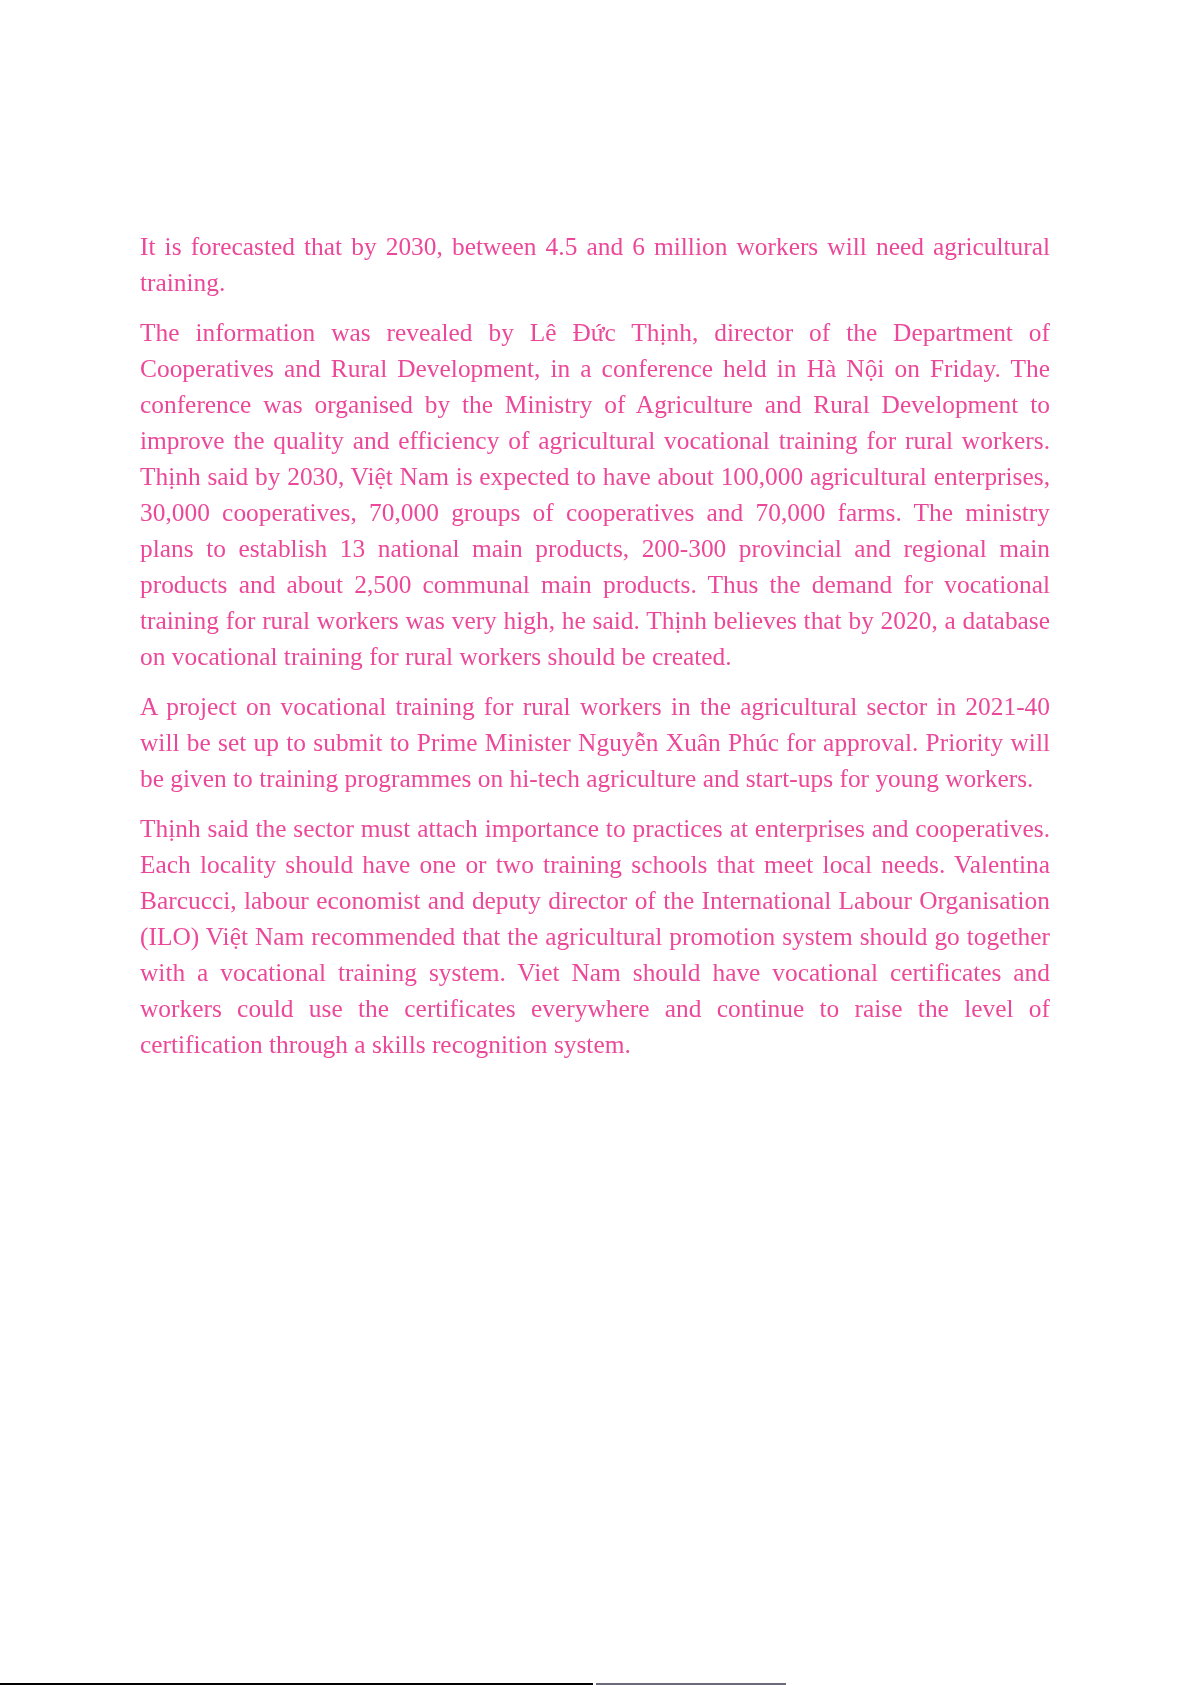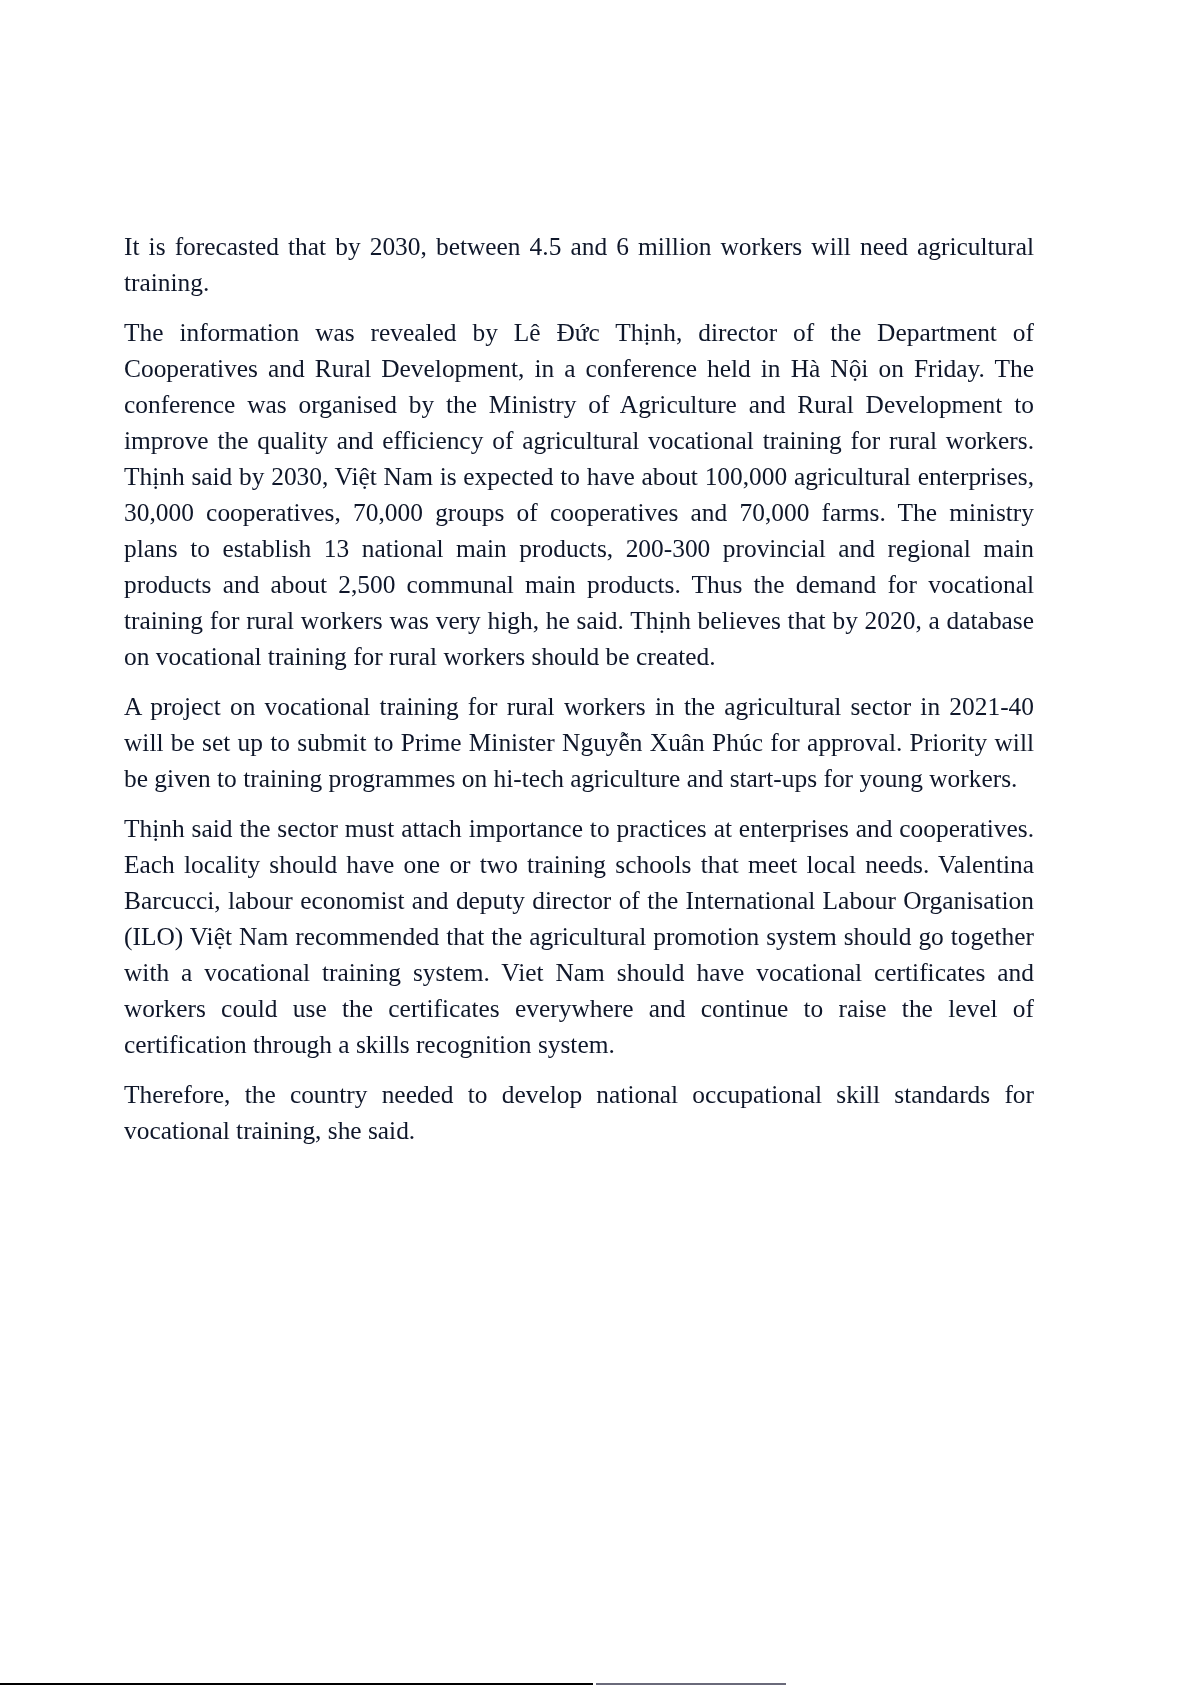--- a/index.html
+++ b/index.html
@@ -8,27 +8,27 @@
       background: #ffffff;
     }
     body {
       width: 1191px;
       height: 1685px;
       position: relative;
       overflow: hidden;
     }
     .page {
       position: absolute;
-      left: 124px;
+      left: 140px;
       top: 228px;
       width: 910px;
       font-family: "Liberation Serif", serif;
       font-size: 25.4px;
       line-height: 36px;
-      color: #0f172a;
+      color: #ec4899;
     }
     .para {
       margin: 0 0 14px 0;
       text-align: justify;
       hyphens: none;
     }
     .rule-left {
       position: absolute;
       left: 0;
       top: 1683px;
@@ -46,17 +46,16 @@
     }
   </style>
 </head>
 <body>
 
 <div class="page">
   <p class="para">It is forecasted that by 2030, between 4.5 and 6 million workers will need agricultural training.</p>
   <p class="para">The information was revealed by Lê Đức Thịnh, director of the Department of Cooperatives and Rural Development, in a conference held in Hà Nội on Friday. The conference was organised by the Ministry of Agriculture and Rural Development to improve the quality and efficiency of agricultural vocational training for rural workers. Thịnh said by 2030, Việt Nam is expected to have about 100,000 agricultural enterprises, 30,000 cooperatives, 70,000 groups of cooperatives and 70,000 farms. The ministry plans to establish 13 national main products, 200-300 provincial and regional main products and about 2,500 communal main products. Thus the demand for vocational training for rural workers was very high, he said. Thịnh believes that by 2020, a database on vocational training for rural workers should be created.</p>
   <p class="para">A project on vocational training for rural workers in the agricultural sector in 2021-40 will be set up to submit to Prime Minister Nguyễn Xuân Phúc for approval. Priority will be given to training programmes on hi-tech agriculture and start-ups for young workers.</p>
   <p class="para">Thịnh said the sector must attach importance to practices at enterprises and cooperatives. Each locality should have one or two training schools that meet local needs. Valentina Barcucci, labour economist and deputy director of the International Labour Organisation (ILO) Việt Nam recommended that the agricultural promotion system should go together with a vocational training system. Viet Nam should have vocational certificates and workers could use the certificates everywhere and continue to raise the level of certification through a skills recognition system.</p>
-  <p class="para">Therefore, the country needed to develop national occupational skill standards for vocational training, she said.</p>
 </div>
 
 <div class="rule-left"></div>
 <div class="rule-right"></div>
 
 </body></html>

